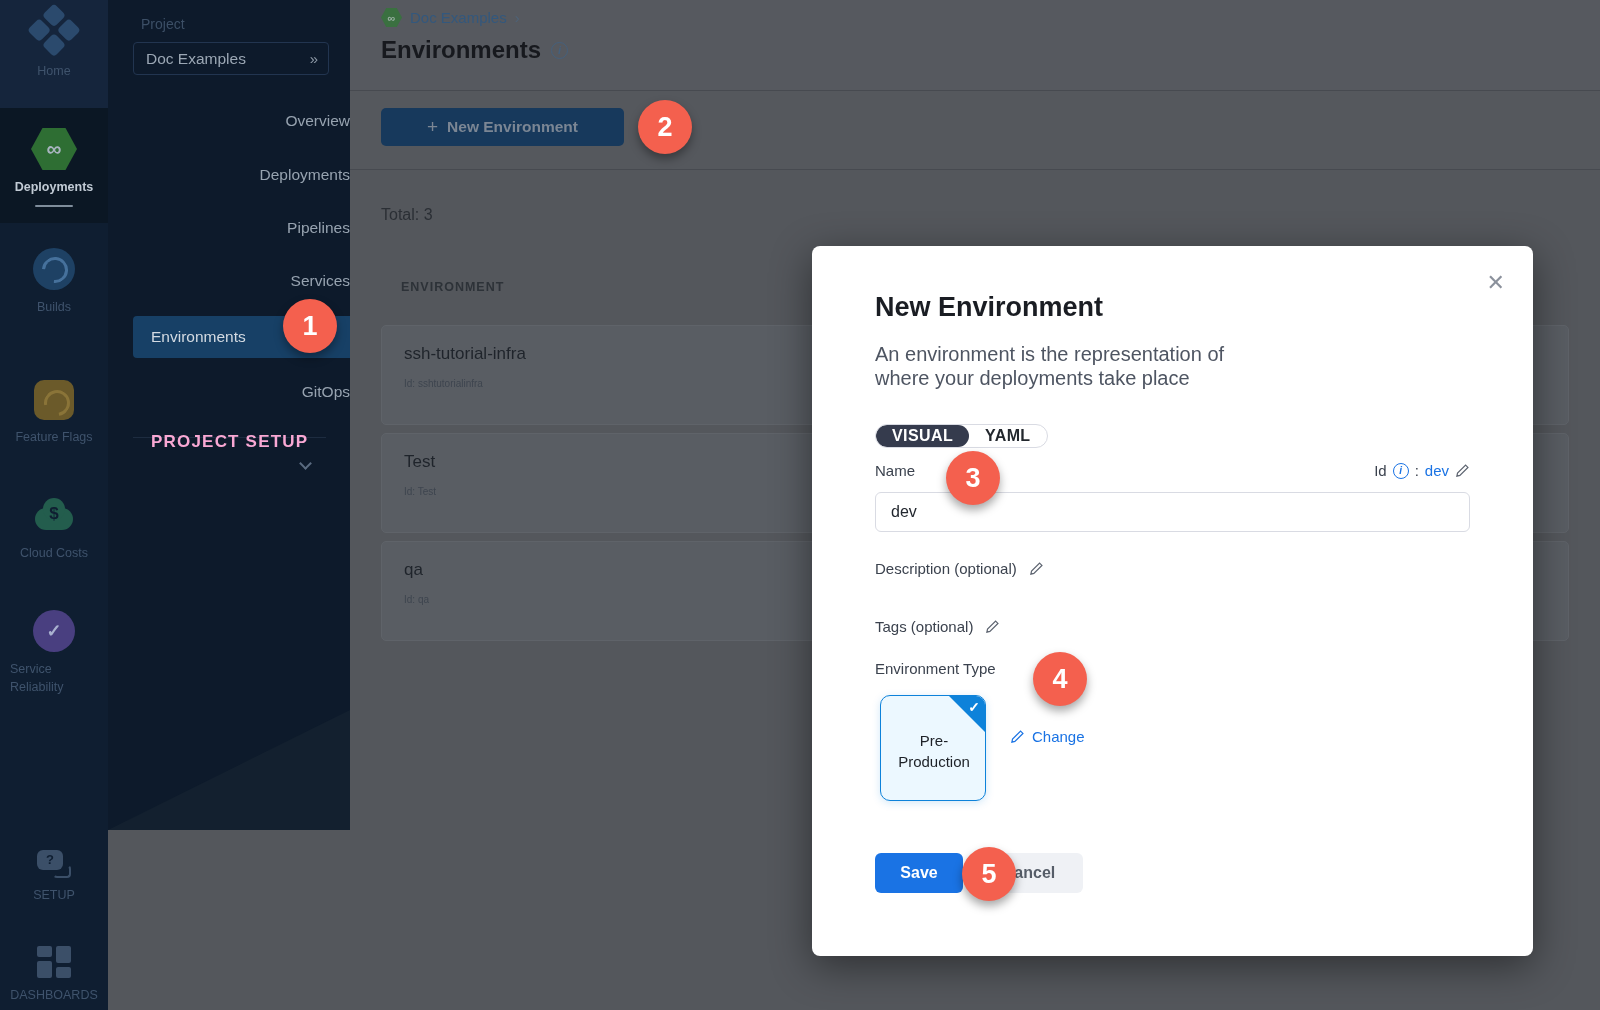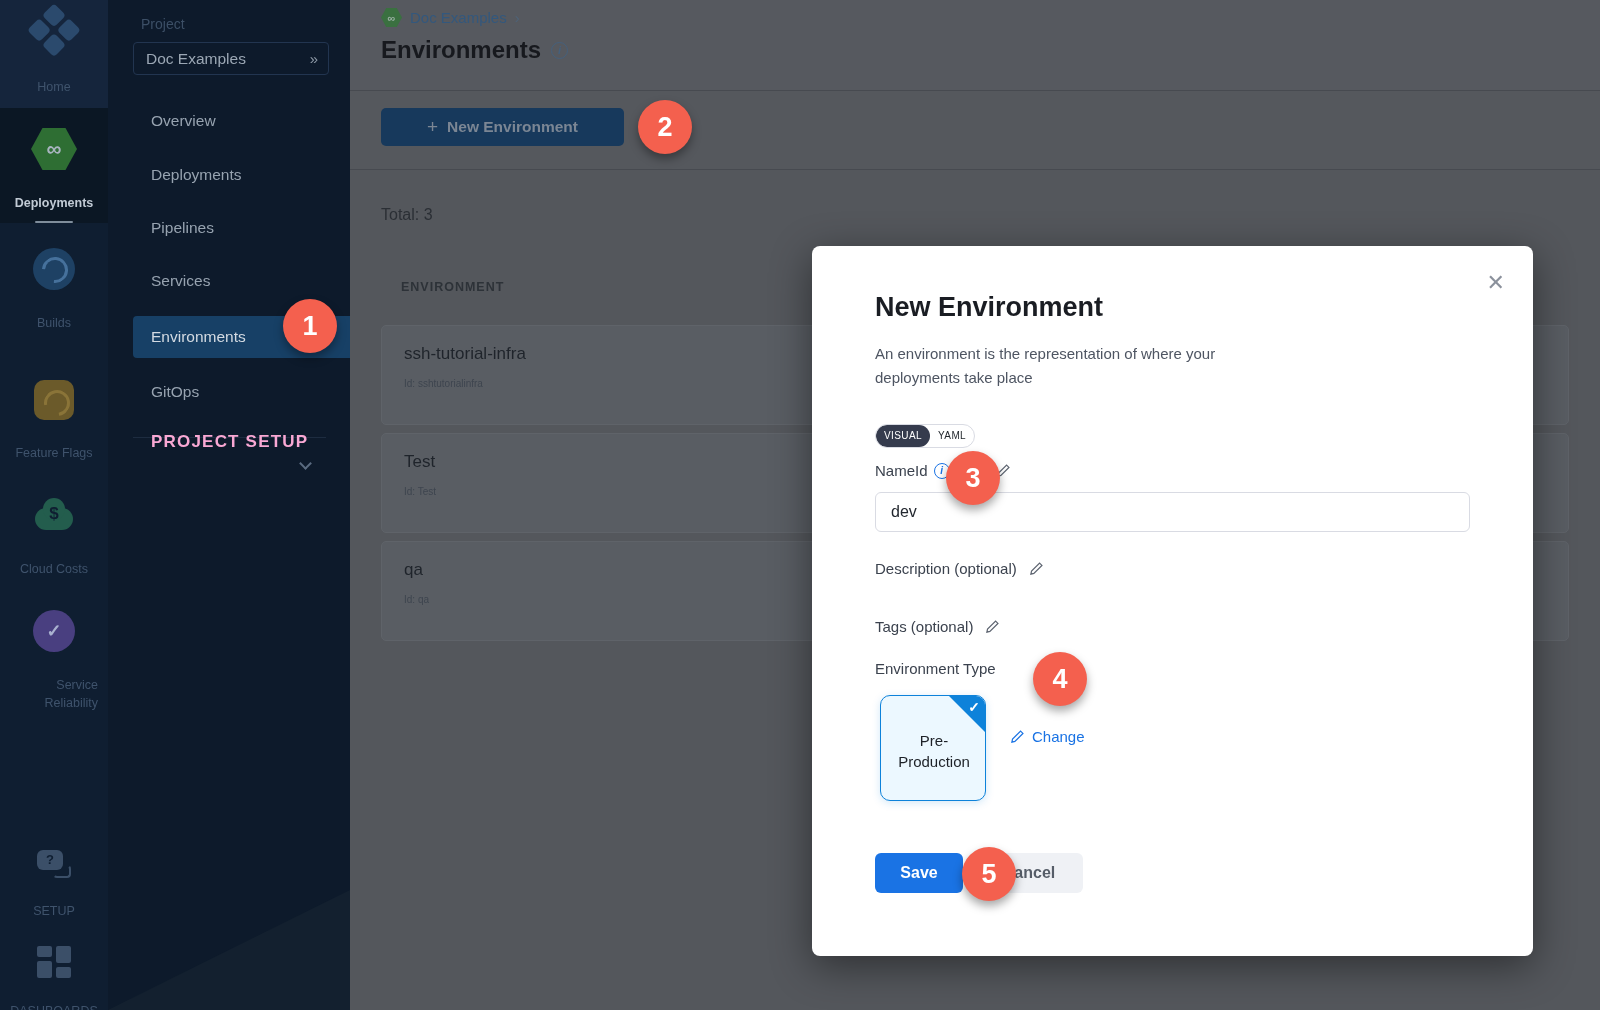--- a/index.html
+++ b/index.html
@@ -5,21 +5,21 @@
   * { margin:0; padding:0; box-sizing:border-box; }
   html,body { width:1600px; height:1010px; overflow:hidden; background:#54575c;
               font-family:"Liberation Sans", sans-serif; }
   #stage { position:relative; width:1600px; height:1010px; overflow:hidden; }
 
   
   .rail { position:absolute; left:0; top:0; width:108px; height:1010px; background:#0f1e31; z-index:2; }
   .rail-sec-home   { position:absolute; left:0; top:0;   width:108px; height:108px; background:#15253c; }
   .rail-sec-active { position:absolute; left:0; top:108px; width:108px; height:115px; background:#0b1724; }
   .rail-item { position:absolute; left:0; width:108px; display:flex; flex-direction:column; align-items:center; cursor:pointer; }
-  .rail-label { margin-top:24px; font-size:12.5px; font-weight:500; color:#3f536c; text-align:right; line-height:1.45; }
+  .rail-label { margin-top:8px; font-size:12.5px; font-weight:500; color:#3f536c; text-align:left; line-height:1.45; }
   .rail-label.active { color:#c2cbd5; font-weight:600; }
   .rail-underline { width:38px; height:2px; background:#7f8d9b; margin-top:9px; border-radius:1px; }
 
   .ico-home { width:42px; height:42px; display:grid; grid-template-columns:17px 17px; grid-template-rows:17px 17px;
               gap:4px; transform:rotate(45deg); }
   .ico-home div { background:#2b4a6d; border-radius:4px; }
   .hexagon { width:46px; height:42px; background:#2e6e33; clip-path:polygon(25% 0,75% 0,100% 50%,75% 100%,25% 100%,0 50%);
              display:flex; align-items:center; justify-content:center; color:#a9b5c0; font-size:21px; font-weight:bold; }
   .ico-builds { width:42px; height:42px; border-radius:50%; background:#1e4164; position:relative; overflow:hidden; }
   .ico-builds::after { content:""; position:absolute; left:9px; top:9px; width:20px; height:20px; border-radius:50%;
@@ -38,21 +38,21 @@
   .ico-help .b1 { position:absolute; left:0; top:0; width:26px; height:20px; border-radius:6px; background:#3b4f68;
                   color:#0f1e31; font-size:13px; font-weight:bold; text-align:center; line-height:20px; }
   .ico-help .b2 { position:absolute; right:0; bottom:0; width:18px; height:13px; border:2px solid #3b4f68;
                   border-radius:4px; border-top-color:transparent; border-left-color:transparent; }
   .ico-dash { display:grid; grid-template-columns:15px 15px; gap:4px; }
   .ico-dash i { background:#3b4f68; border-radius:2px; display:block; }
   .ico-dash i:nth-child(1){height:11px;} .ico-dash i:nth-child(2){height:17px;}
   .ico-dash i:nth-child(3){height:17px; margin-top:-6px;} .ico-dash i:nth-child(4){height:11px;}
 
   
-  .subnav { position:absolute; left:108px; top:0; width:242px; height:1010px; background:#0d1a2b; z-index:2; overflow:hidden; }
+  .subnav { position:absolute; left:108px; top:0; width:242px; height:830px; background:#0d1a2b; z-index:2; overflow:hidden;text-align:right; }
   .subnav-deco { position:absolute; left:0; bottom:0; width:242px; height:120px; background:#13202f;
                  clip-path:polygon(0 100%,100% 0,100% 100%); }
   .proj-label { position:absolute; left:33px; top:16px; font-size:14px; color:#3c4f66; }
   .proj-box { position:absolute; left:25px; top:42px; width:196px; height:33px; border:1px solid #223550; border-radius:4px;
               display:flex; align-items:center; justify-content:space-between; padding:0 12px; cursor:pointer; }
   .proj-box .name { color:#9ba7b4; font-size:15.5px; }
   .proj-box .dbl { color:#8d99a6; font-size:15px; letter-spacing:-2px; }
   .nav-item { position:absolute; left:0; width:242px; padding-left:43px; font-size:15.5px; color:#97a3b0;
               cursor:pointer; line-height:20px; }
   .nav-active { position:absolute; left:25px; right:0; top:316px; height:42px; background:#174066;
@@ -87,28 +87,28 @@
   .row-card { position:absolute; left:31px; width:1188px; height:100px; background:#595d63; border:1px solid #5f6369;
               border-radius:5px; cursor:pointer; }
   .row-card .rname { position:absolute; left:22px; top:18px; font-size:17px; color:#1f242b; }
   .row-card .rid { position:absolute; left:22px; top:52px; font-size:10px; color:#3e454f; }
 
   
   .modal { position:absolute; left:812px; top:246px; width:721px; height:710px; background:#ffffff; border-radius:8px;
            box-shadow:0 10px 40px rgba(0,0,0,0.45); z-index:5; }
   .modal-close { position:absolute; right:28px; top:24px; font-size:22px; color:#8b919c; cursor:pointer; font-weight:300; }
   .m-title { position:absolute; left:63px; top:46px; font-size:27px; font-weight:bold; color:#1a1d23; }
-  .m-desc { position:absolute; left:63px; top:96px; width:400px; font-size:15px; line-height:24px; color:#4e5562; }
+  .m-desc { position:absolute; left:63px; top:96px; width:400px; font-size:20px; line-height:24px; color:#4e5562; }
   .toggle { position:absolute; left:63px; top:178px; height:24px; border:1px solid #d9dbe3; border-radius:12px;
             display:flex; overflow:hidden; background:#fff; }
-  .toggle .seg { padding:0 8px; font-size:10px; font-weight:normal; letter-spacing:.4px; line-height:22px; cursor:pointer; }
+  .toggle .seg { padding:0 16px; font-size:16px; font-weight:bold; letter-spacing:.4px; line-height:22px; cursor:pointer; }
   .toggle .seg.on { background:#353b4d; color:#ffffff; border-radius:12px; }
   .toggle .seg.off { color:#22272d; }
   .m-label { font-size:15px; font-weight:500; color:#3b424e; }
-  .name-row { position:absolute; left:63px; top:216px; width:595px; display:flex; justify-content:flex-start; align-items:center; }
+  .name-row { position:absolute; left:63px; top:216px; width:595px; display:flex; justify-content:space-between; align-items:center; }
   .id-line { display:flex; align-items:center; gap:6px; font-size:15px; color:#3b424e; }
   .id-line .blue { color:#1a73e4; cursor:pointer; }
   .info-blue { width:16px; height:16px; border-radius:50%; border:1.5px solid #1a73e4; color:#1a73e4; font-size:10px;
                font-style:italic; font-weight:bold; display:flex; align-items:center; justify-content:center; cursor:pointer; }
   .pencil { width:15px; height:15px; cursor:pointer; }
   .m-input { position:absolute; left:63px; top:246px; width:595px; height:40px; border:1px solid #d9dbe3; border-radius:6px;
              padding:0 15px; font-size:16px; color:#22272e; font-family:"Liberation Sans", sans-serif; }
   .field-row { position:absolute; left:63px; display:flex; align-items:center; gap:12px; }
   .env-card { position:absolute; left:68px; top:449px; width:106px; height:106px; background:#ecf8ff;
               border:1px solid #0d82da; border-radius:10px; overflow:hidden; cursor:pointer;

